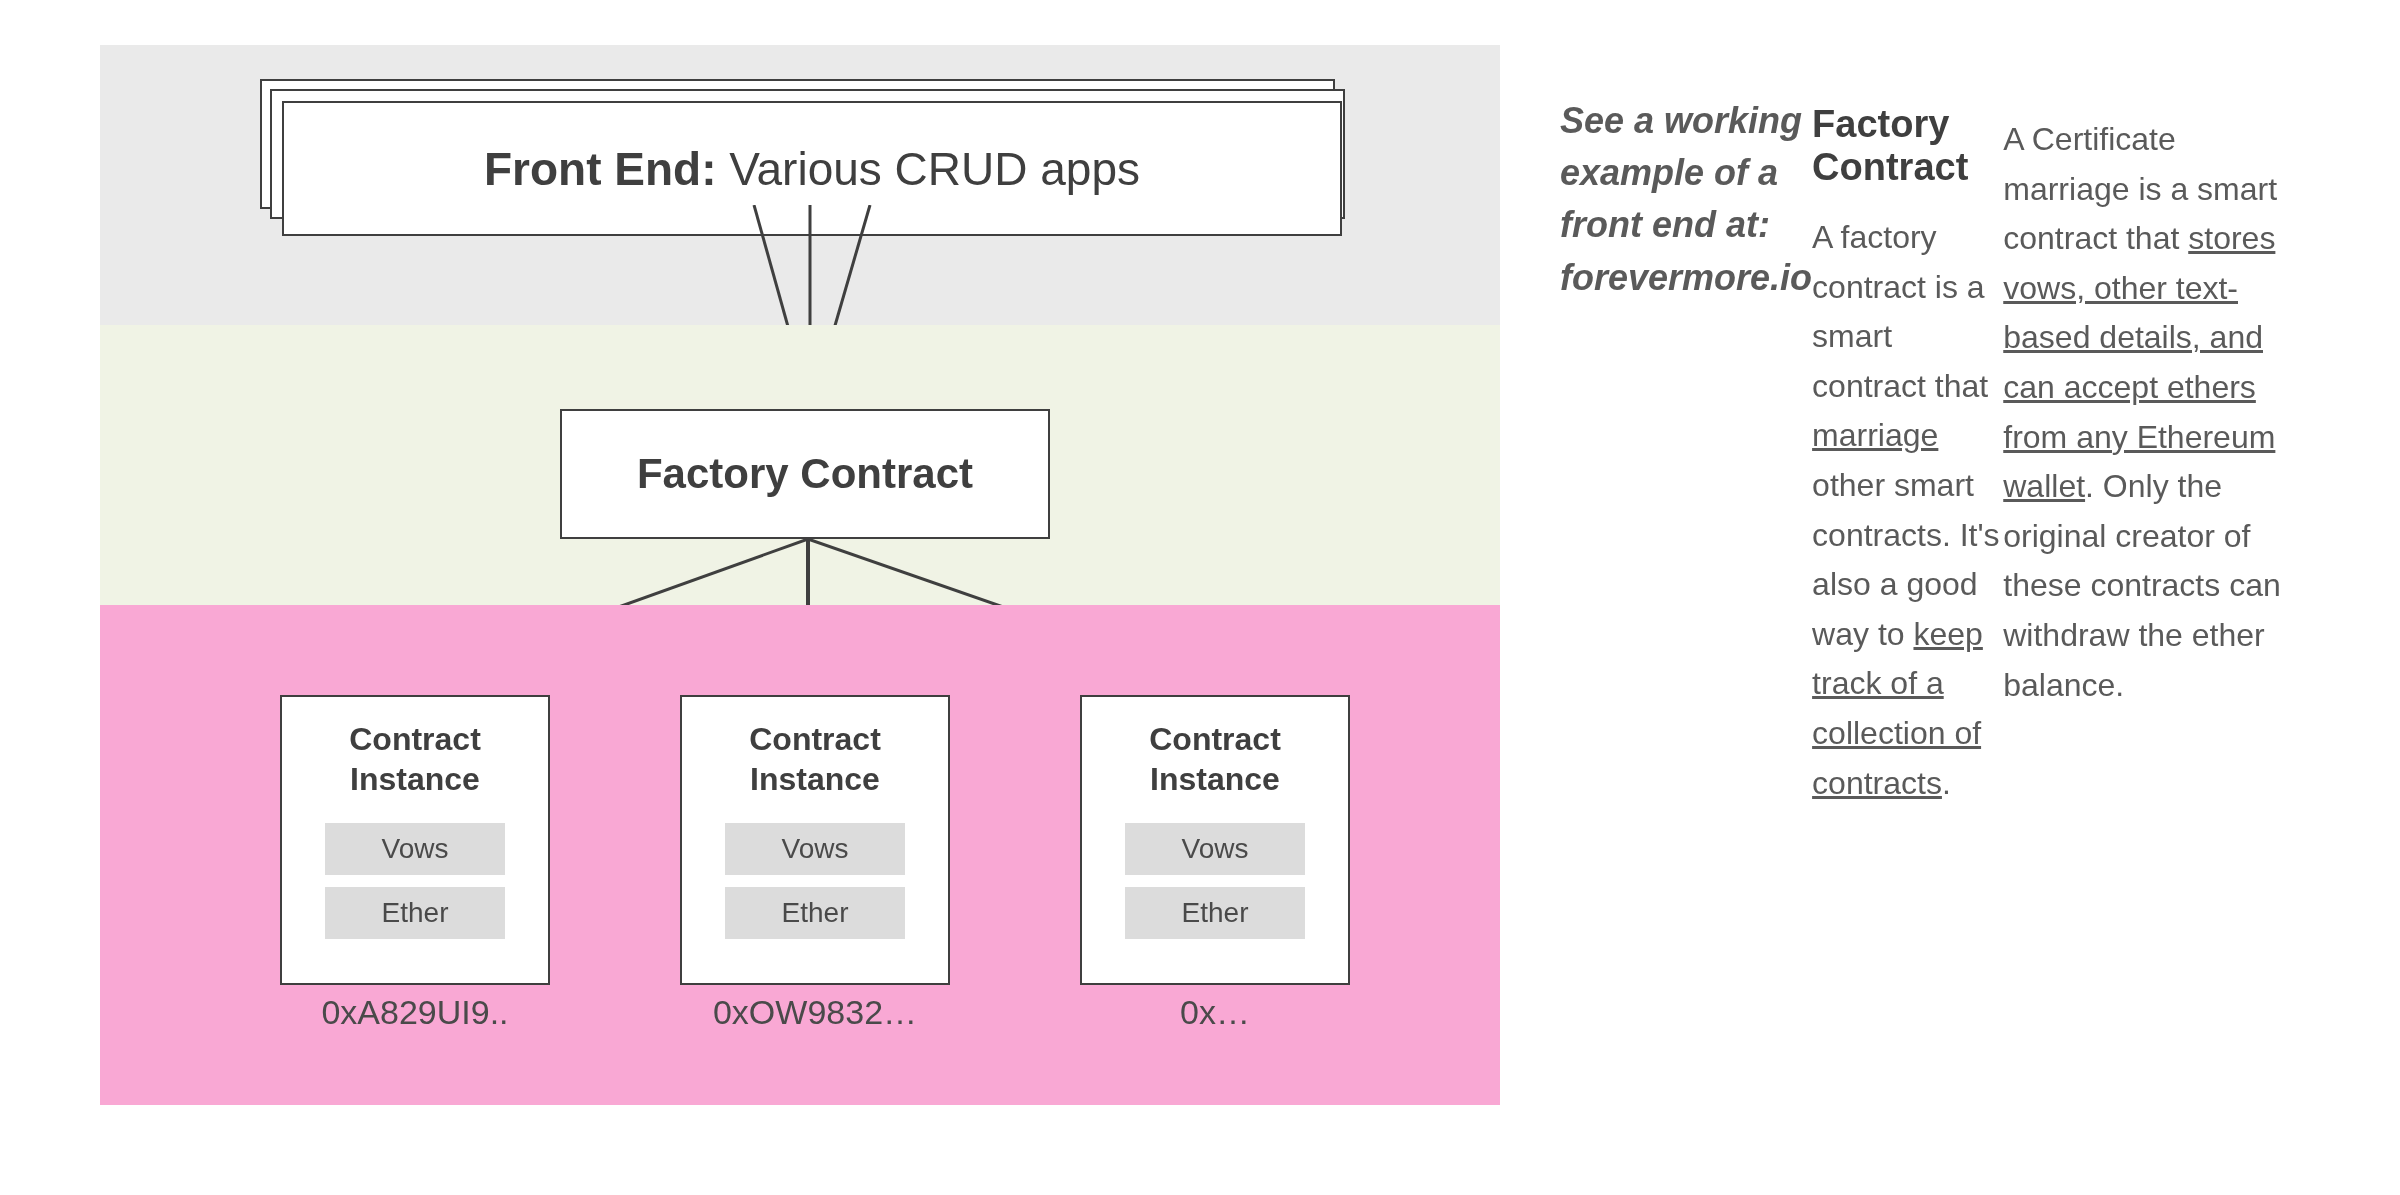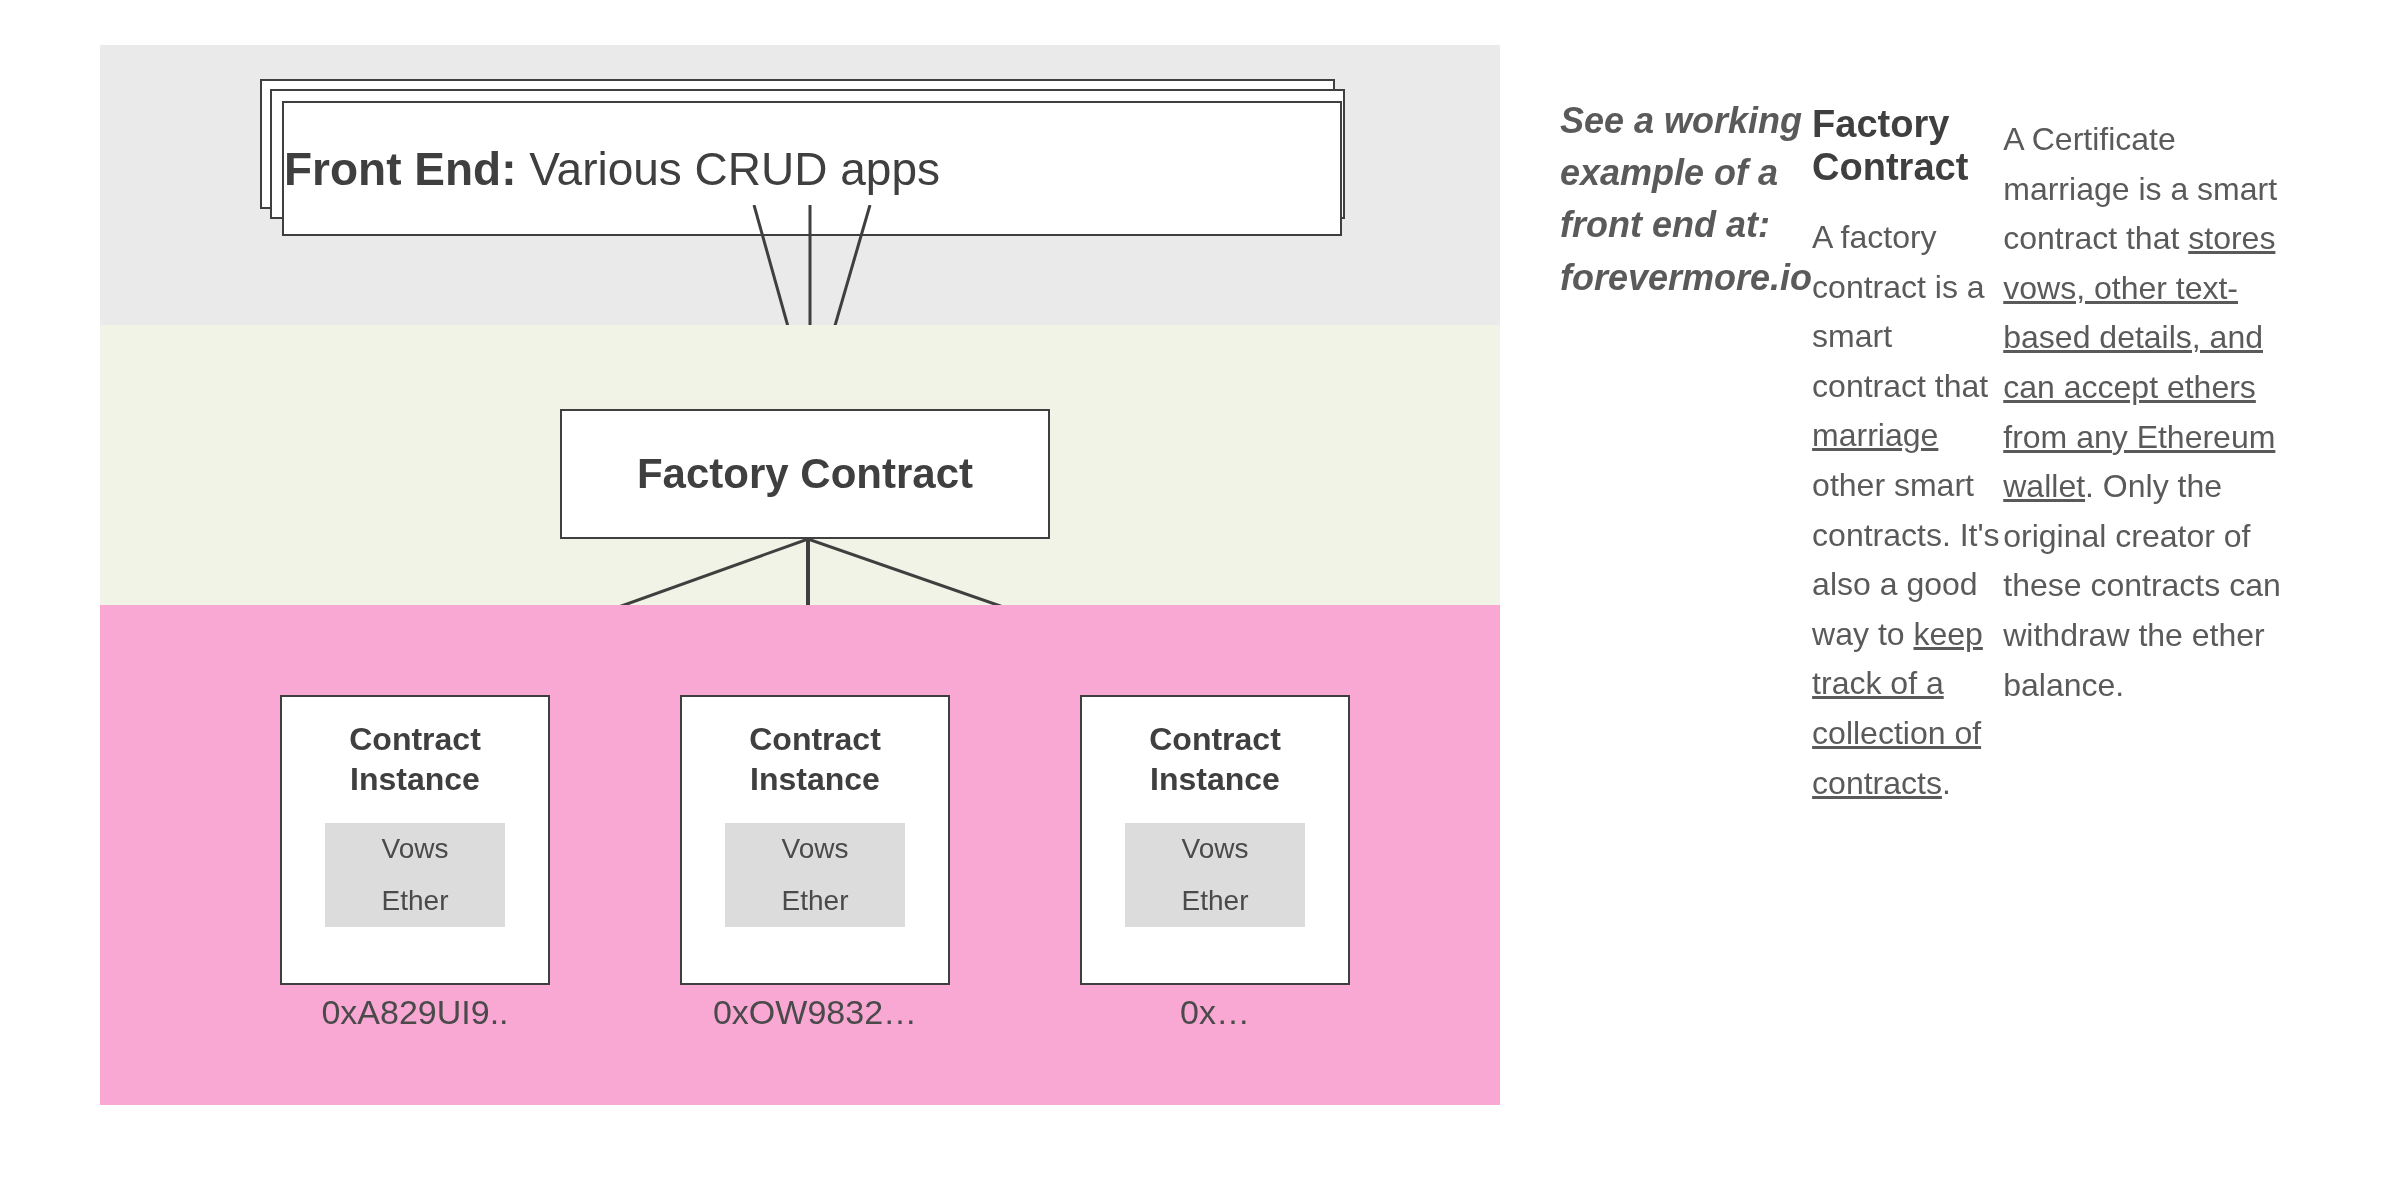--- a/index.html
+++ b/index.html
@@ -57,21 +57,21 @@
   .card-b2 { top: 10px; left: 10px; }
   .card-front {
     position: absolute;
     top: 22px; left: 22px;
     width: 1060px;
     height: 135px;
     background: #fff;
     border: 2px solid #3f3f3f;
     display: flex;
     align-items: center;
-    justify-content: flex-start;
+    justify-content: center;
     text-align: center;
   }
   .frontend-text { font-size: 46px; color: #3f3f3f; }
   .frontend-text .bold { font-weight: 700; }
 
   
   .row2 {
     position: relative;
     height: 280px;
     background: #f0f3e5;
@@ -135,20 +135,21 @@
   }
   .chip {
     width: 180px;
     height: 52px;
     background: #dcdcdc;
     display: flex;
     align-items: center;
     justify-content: center;
     font-size: 28px;
     color: #4a4a4a;
+    margin-bottom: 12px;
   }
   .addr {
     margin-top: 8px;
     font-size: 34px;
     color: #4a4a4a;
   }
 
   
   .right-col .frontend-note {
     font-style: italic;

